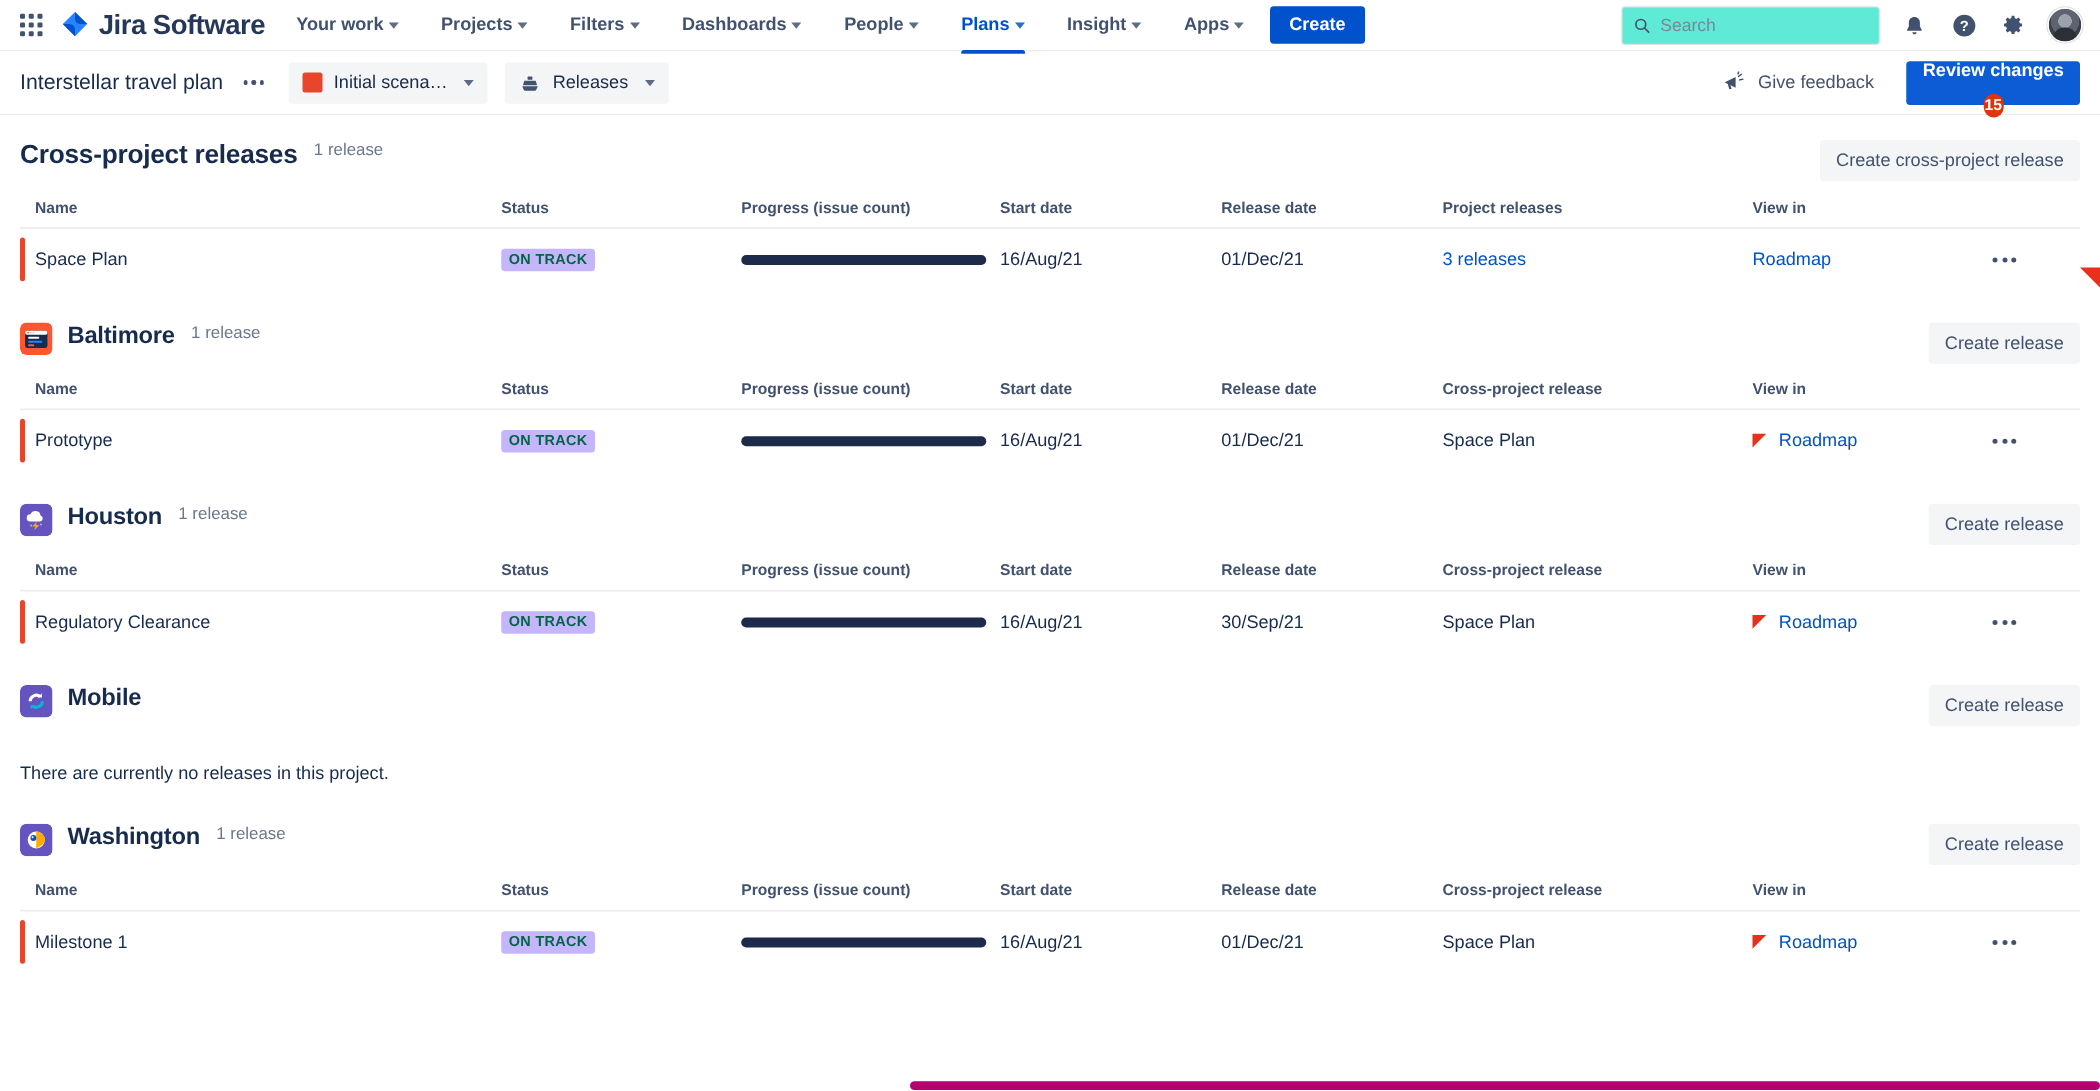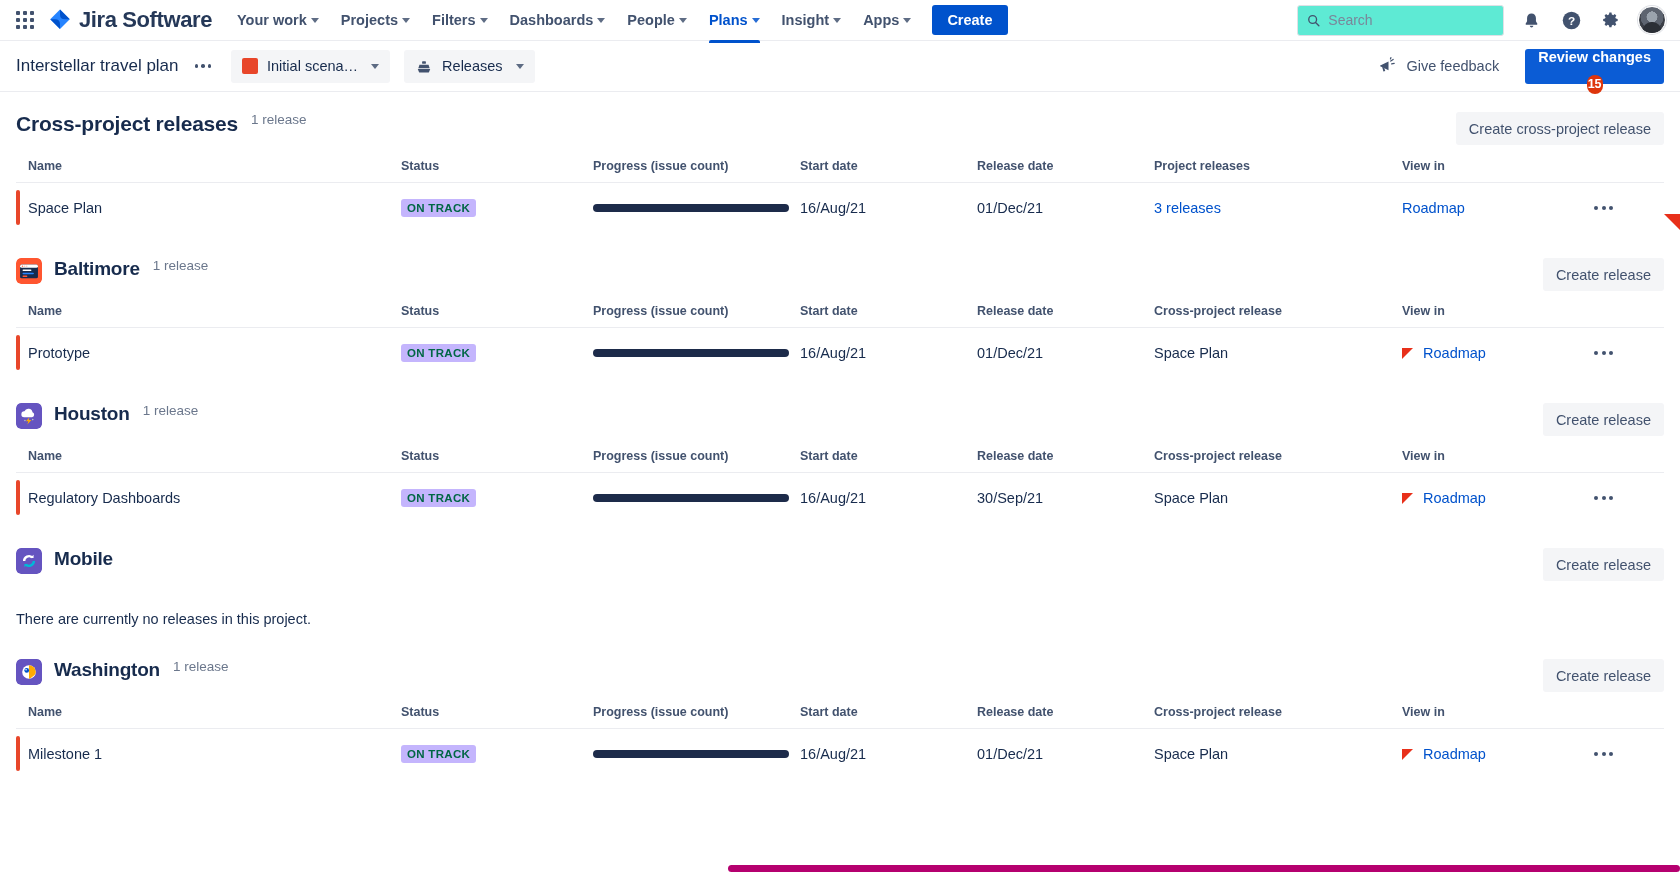--- a/index.html
+++ b/index.html
@@ -37,21 +37,21 @@
   .brand {
     display: flex; align-items: center; gap: 7px;
     margin-left: 10px; margin-right: 16px;
     cursor: pointer; flex: 0 0 auto;
   }
   .brand-logo { width: 24px; height: 24px; flex: 0 0 auto; }
   .brand-name {
     font-size: 22px; font-weight: 600; letter-spacing: -0.4px;
     color: #253858; white-space: nowrap;
   }
-  .navitems { display: flex; align-items: center; gap: 4px; }
+  .navitems { display: flex; align-items: center; gap: 16px; }
   .navitem {
     display: flex; align-items: center; gap: 4px;
     font-size: 14.5px; font-weight: 600; color: #42526e;
     padding: 6px 9px; border-radius: 3px; cursor: pointer;
     white-space: nowrap;
   }
   .navitem.active { color: #0052cc; position: relative; }
   .navitem.active::after {
     content:""; position:absolute; left:9px; right:9px; bottom:-9px;
     height:3px; background:#0052cc; border-radius:2px 2px 0 0;
@@ -542,21 +542,21 @@
           <th class="c-rel">Release date</th>
           <th class="c-cross">Cross-project release</th>
           <th class="c-view">View in</th>
           <th class="c-more"></th>
         </tr>
       </thead>
       <tbody>
         <tr>
           <td class="c-name">
             <span class="row-marker"></span>
-            <span>Regulatory Dashboards</span>
+            <span>Regulatory Clearance</span>
           </td>
           <td class="c-status">
             <span class="badge-ontrack">ON TRACK</span>
           </td>
           <td class="c-prog">
             <div class="progressbar"></div>
           </td>
           <td class="c-start">16/Aug/21</td>
           <td class="c-rel">30/Sep/21</td>
           <td class="c-cross">Space Plan</td>

